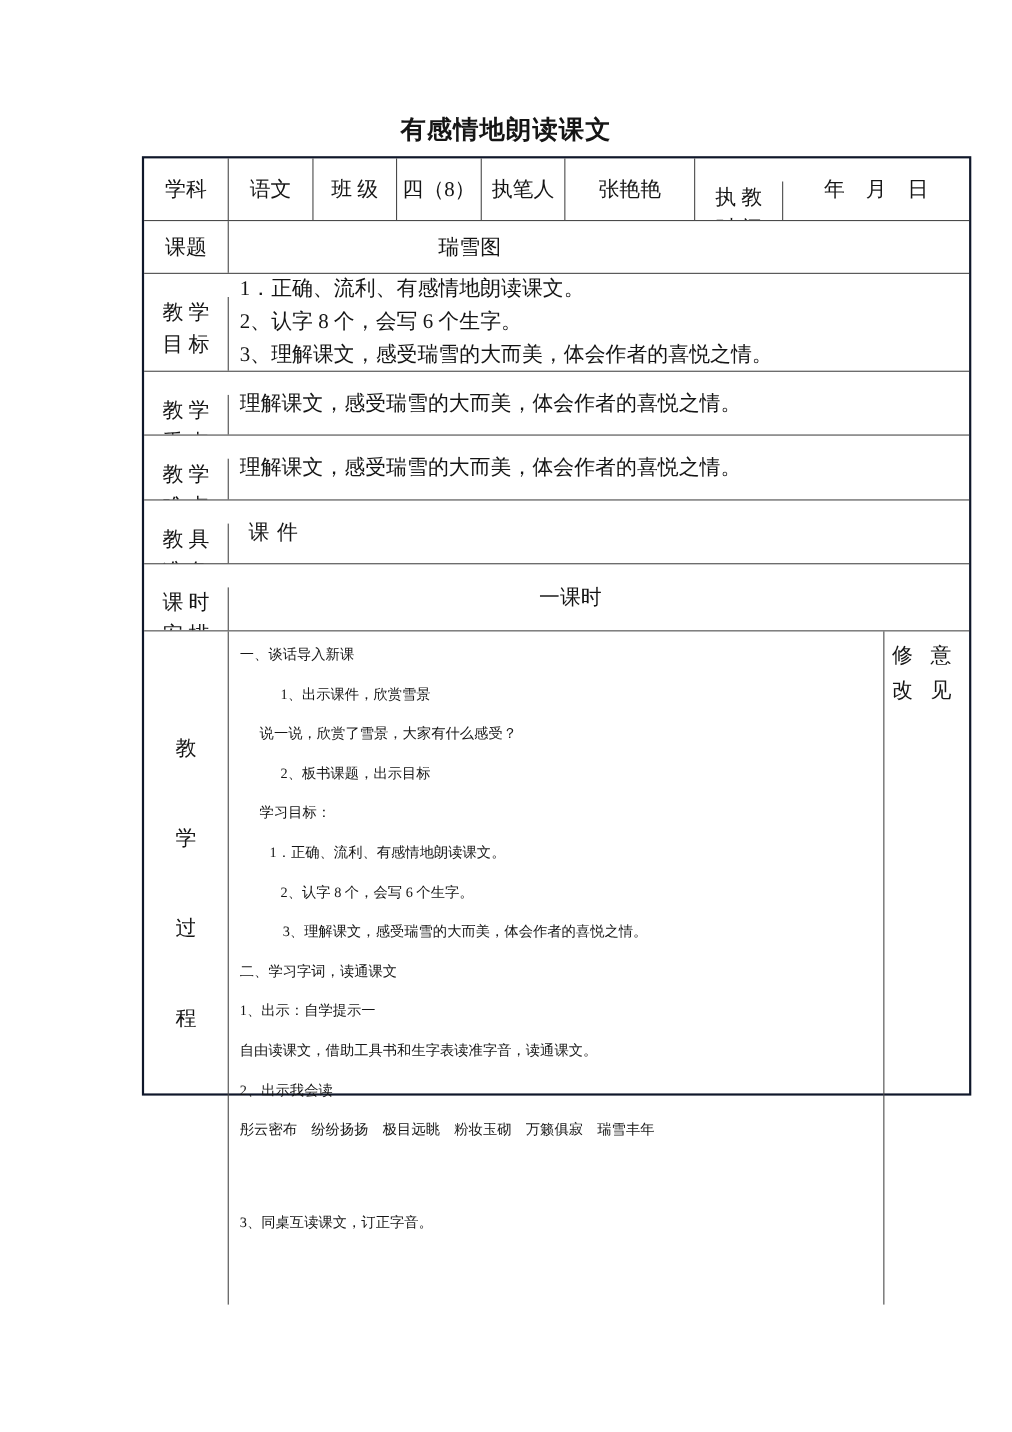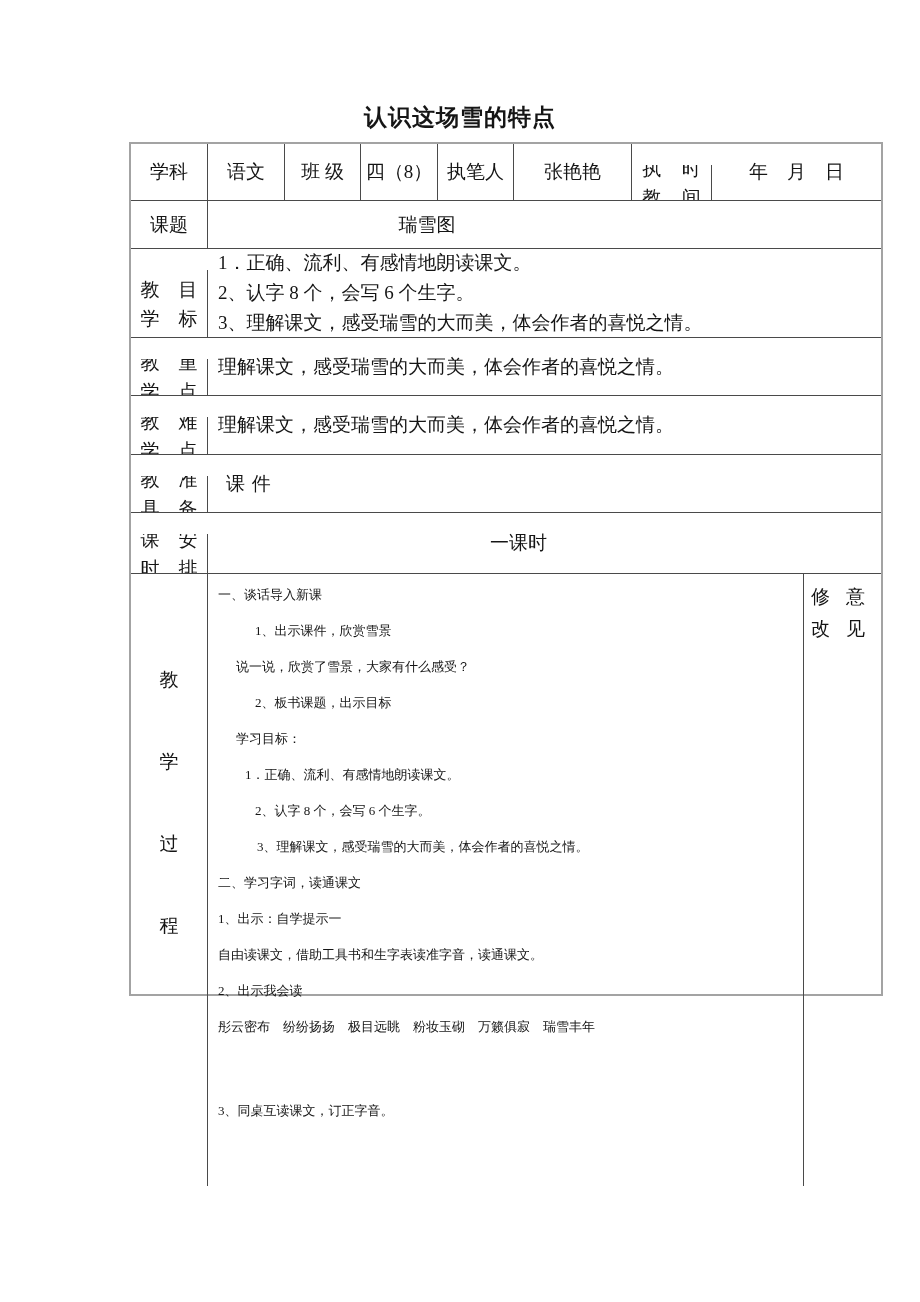--- a/index.html
+++ b/index.html
@@ -17,37 +17,37 @@
     text-align:center;
     font-size:23px;
     font-weight:bold;
     font-family:"Liberation Sans", sans-serif;
     letter-spacing:1px;
   }
   .doc-table{
     position:absolute;
     left:129px;top:142px;
     width:754px;height:854px;
-    border:2px solid #a3a3a3;
+    border:2px solid #0f172a;
     box-sizing:border-box;
     background:#ffffff;
   }
   .row{display:flex;border-bottom:1px solid #4a4a4a;box-sizing:border-box;}
   .row:last-child{border-bottom:none;}
   .cell{
     border-right:1px solid #4a4a4a;
     box-sizing:border-box;
     display:flex;
     align-items:center;
     font-size:19px;
     overflow:hidden;
   }
   .cell:last-child{border-right:none;}
   .center{justify-content:center;text-align:center;}
-  .vlabel{flex-direction:row;justify-content:flex-start;line-height:29px;margin-top:21px;}
+  .vlabel{flex-direction:column;justify-content:flex-start;line-height:29px;margin-top:21px;}
   
   .r1{height:57px}.r2{height:48px}.r3{height:89px}.r4{height:58px}
   .r5{height:59px}.r6{height:58px}.r7{height:61px}.r8{height:612px}
   
   .c-lab{width:77px}.c-val{width:77px}.c-cls{width:76px}.c-clsv{width:77px}
   .c-wri{width:76px}.c-wriv{width:118px}.c-time{width:80px}.c-timev{width:169px}
   
   .c-head{width:77px;flex-shrink:0;}
   .c-body{flex:1;}
   .topic-val{justify-content:center;padding-right:235px;}
@@ -71,21 +71,21 @@
     width:77px;flex-shrink:0;
     flex-direction:row;justify-content:flex-start;align-items:flex-start;
     padding:7px 0 0 7px;line-height:32px;
   }
 </style>
 </head>
 <body>
 
 <div class="page">
 
-  <h1 class="title">认识这场雪的特点</h1>
+  <h1 class="title">有感情地朗读课文</h1>
 
   <div class="doc-table">
 
     <div class="row r1">
       <div class="cell c-lab center">学科</div>
       <div class="cell c-val center">语文</div>
       <div class="cell c-cls center">班 级</div>
       <div class="cell c-clsv center">四（8）</div>
       <div class="cell c-wri center">执笔人</div>
       <div class="cell c-wriv center">张艳艳</div>

